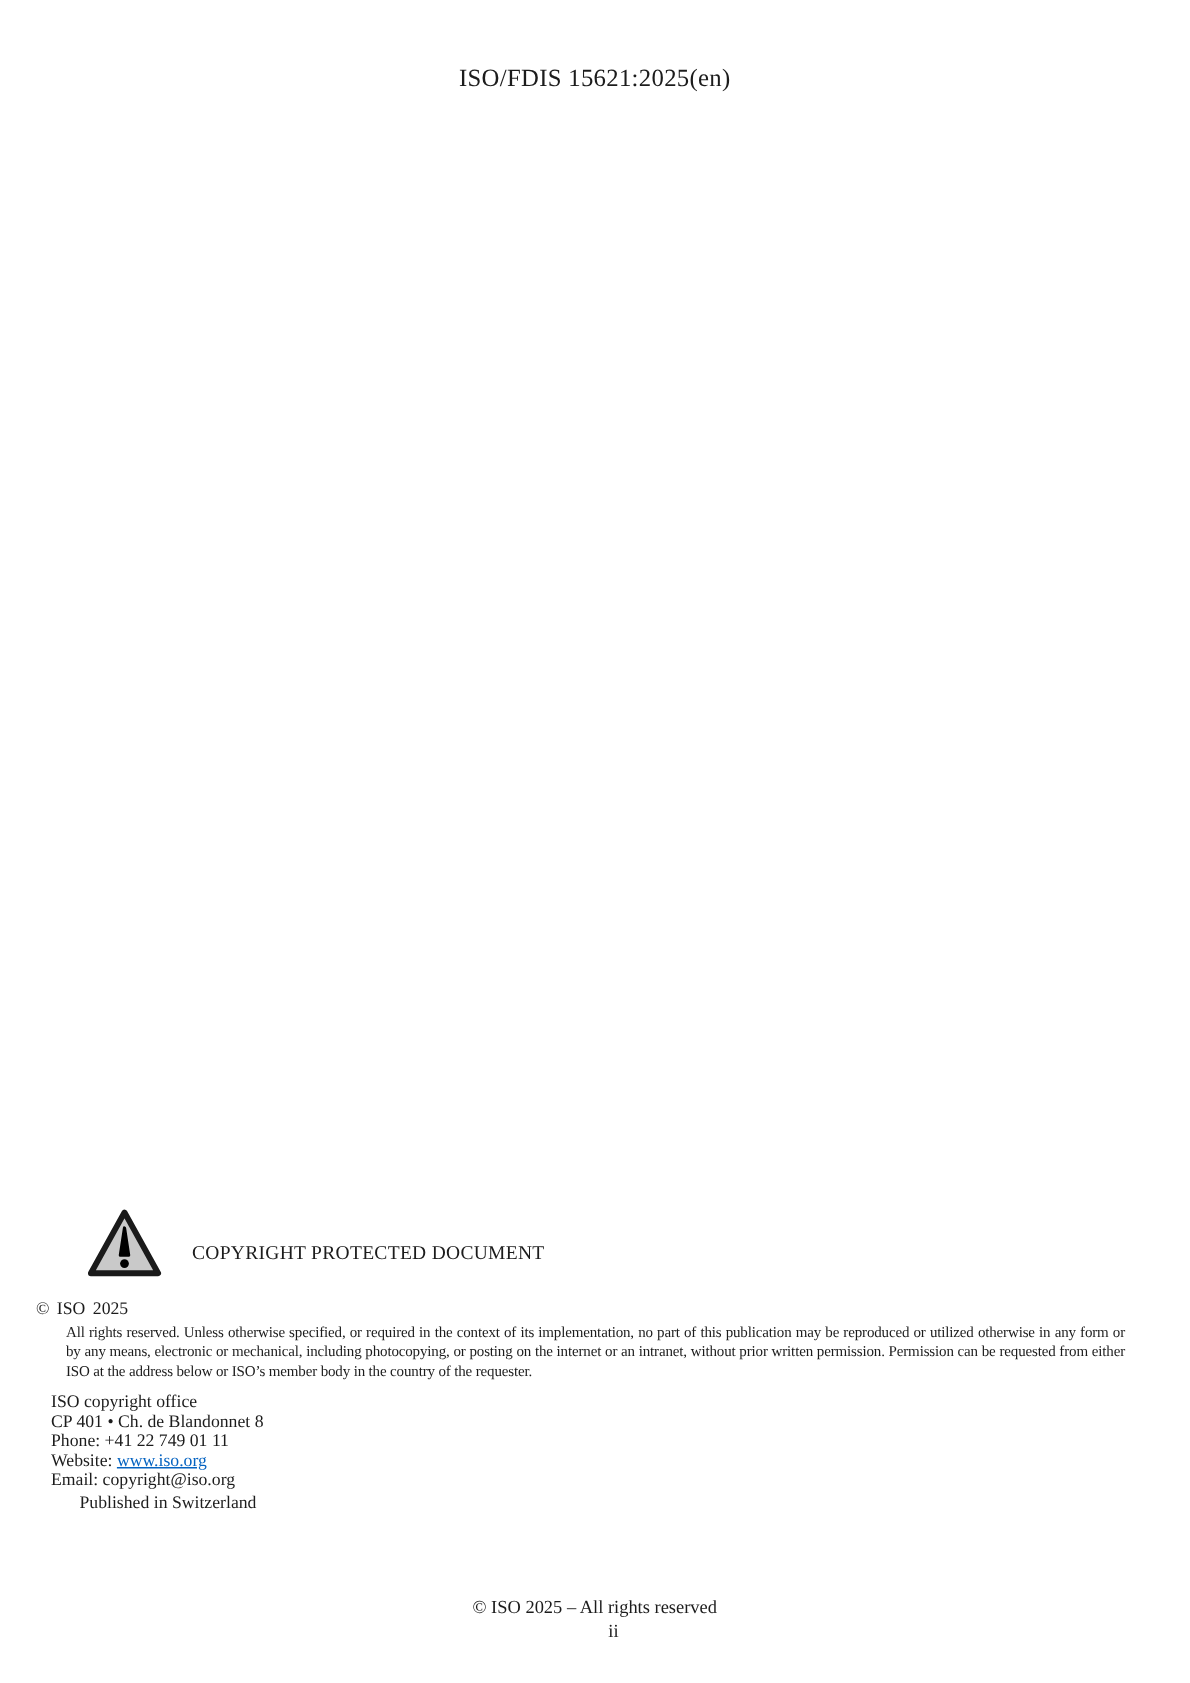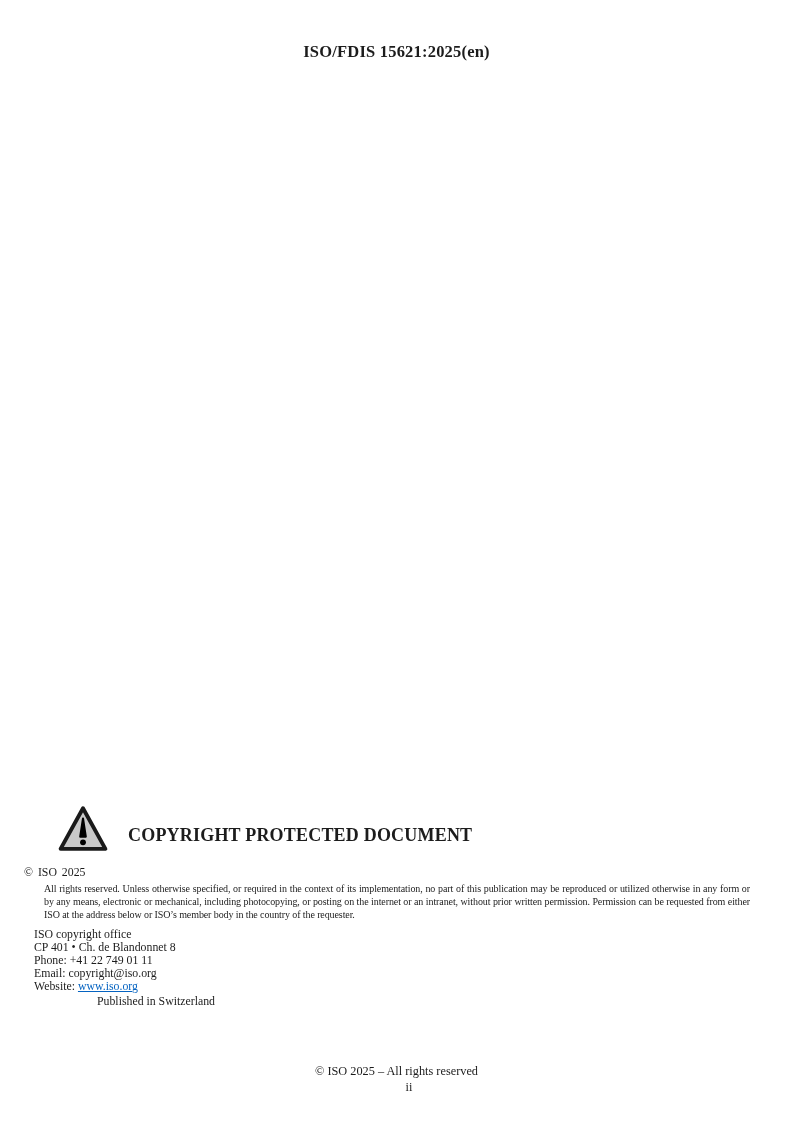--- a/index.html
+++ b/index.html
@@ -14,21 +14,21 @@
   }
   .page-header {
     position: absolute;
     top: 42px;
     left: 0;
     width: 100%;
     text-align: center;
   }
   .doc-id {
     font-size: 16.5px;
-    font-weight: bold;
+    font-weight: normal;
     letter-spacing: 0.2px;
   }
   .copyright-section {
     position: absolute;
     top: 803px;
     left: 0;
     width: 100%;
   }
   .banner-row {
     display: flex;
@@ -36,22 +36,22 @@
     padding-left: 57px;
     height: 52px;
     margin-bottom: 10px;
   }
   .warning-icon {
     width: 52px;
     height: 50px;
     flex: 0 0 auto;
   }
   .banner-title {
-    font-size: 18px;
-    font-weight: bold;
+    font-size: 13px;
+    font-weight: normal;
     letter-spacing: 0.2px;
     margin-left: 19px;
     padding-top: 12px;
   }
   .c-line {
     padding-left: 24px;
     font-size: 11.8px;
     margin-bottom: 3px;
     word-spacing: 2px;
   }
@@ -73,21 +73,20 @@
   .website-link {
     color: #0563C1;
     text-decoration: underline;
     cursor: pointer;
   }
   .published {
     padding-left: 53px;
     margin-top: 1px;
     font-size: 11.8px;
     line-height: 14px;
-    margin-left: 44px;
   }
   .page-footer {
     position: absolute;
     top: 1064px;
     left: 0;
     width: 100%;
     text-align: center;
   }
   .footer-copyright {
     font-size: 12.3px;
@@ -117,22 +116,22 @@
   </div>
 
   <p class="c-line">©  ISO 2025</p>
 
   <p class="notice">All rights reserved. Unless otherwise specified, or required in the context of its implementation, no part of this publication may be reproduced or utilized otherwise in any form or by any means, electronic or mechanical, including photocopying, or posting on the internet or an intranet, without prior written permission. Permission can be requested from either ISO at the address below or ISO’s member body in the country of the requester.</p>
 
   <div class="address-block">
     <span class="address-line">ISO copyright office</span>
     <span class="address-line">CP 401 • Ch. de Blandonnet 8</span>
     <span class="address-line">Phone: +41 22 749 01 11</span>
+    <span class="address-line"><span>Website: </span><a class="website-link">www.iso.org</a></span>
     <span class="address-line">Email: copyright@iso.org</span>
-    <span class="address-line"><span>Website: </span><a class="website-link">www.iso.org</a></span>
   </div>
 
   <p class="published">Published in Switzerland</p>
 </section>
 
 <footer class="page-footer">
   <div class="footer-copyright">© ISO 2025 – All rights reserved</div>
   <div class="footer-pageno">ii</div>
 </footer>
 

